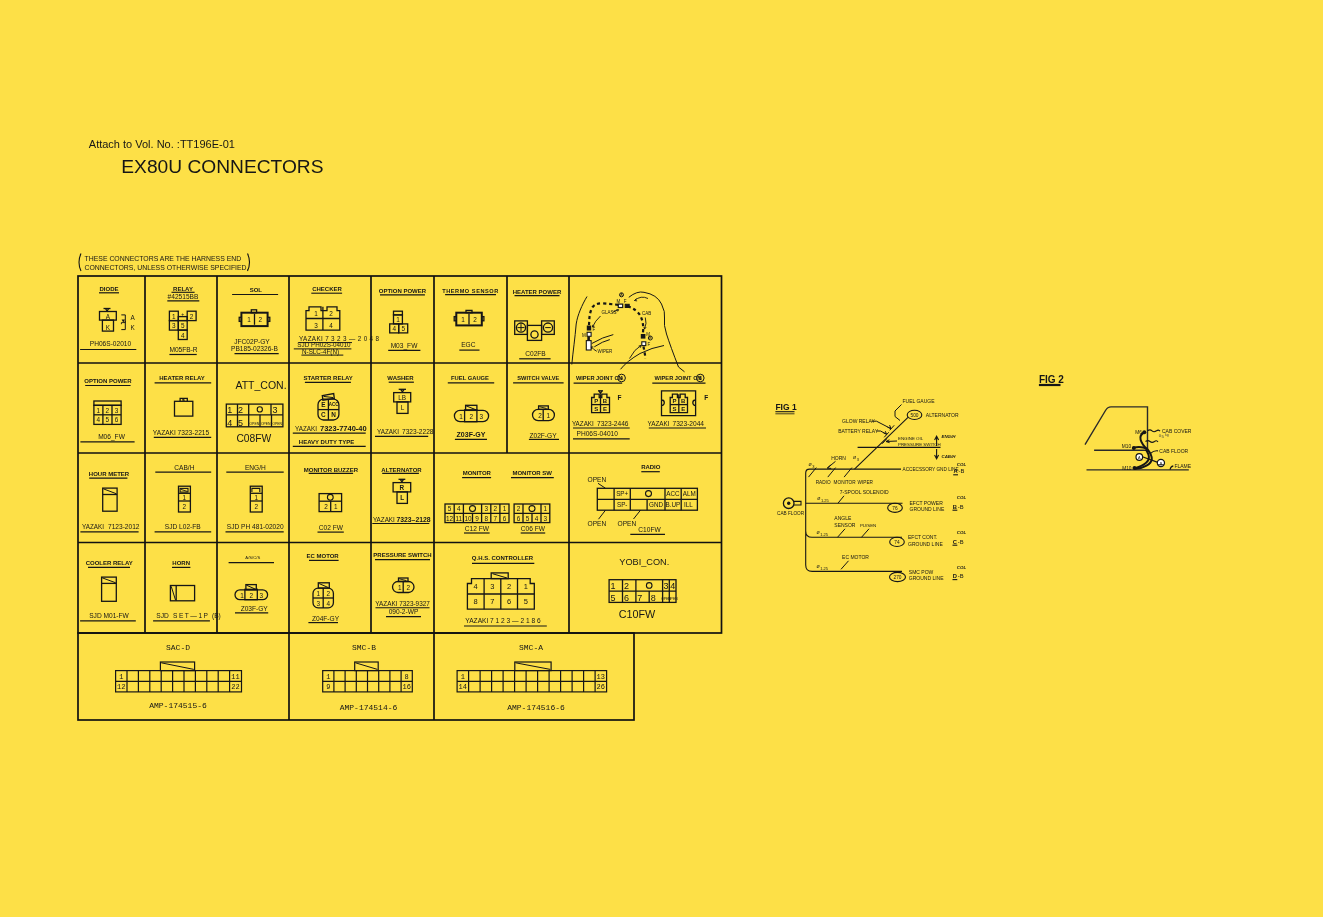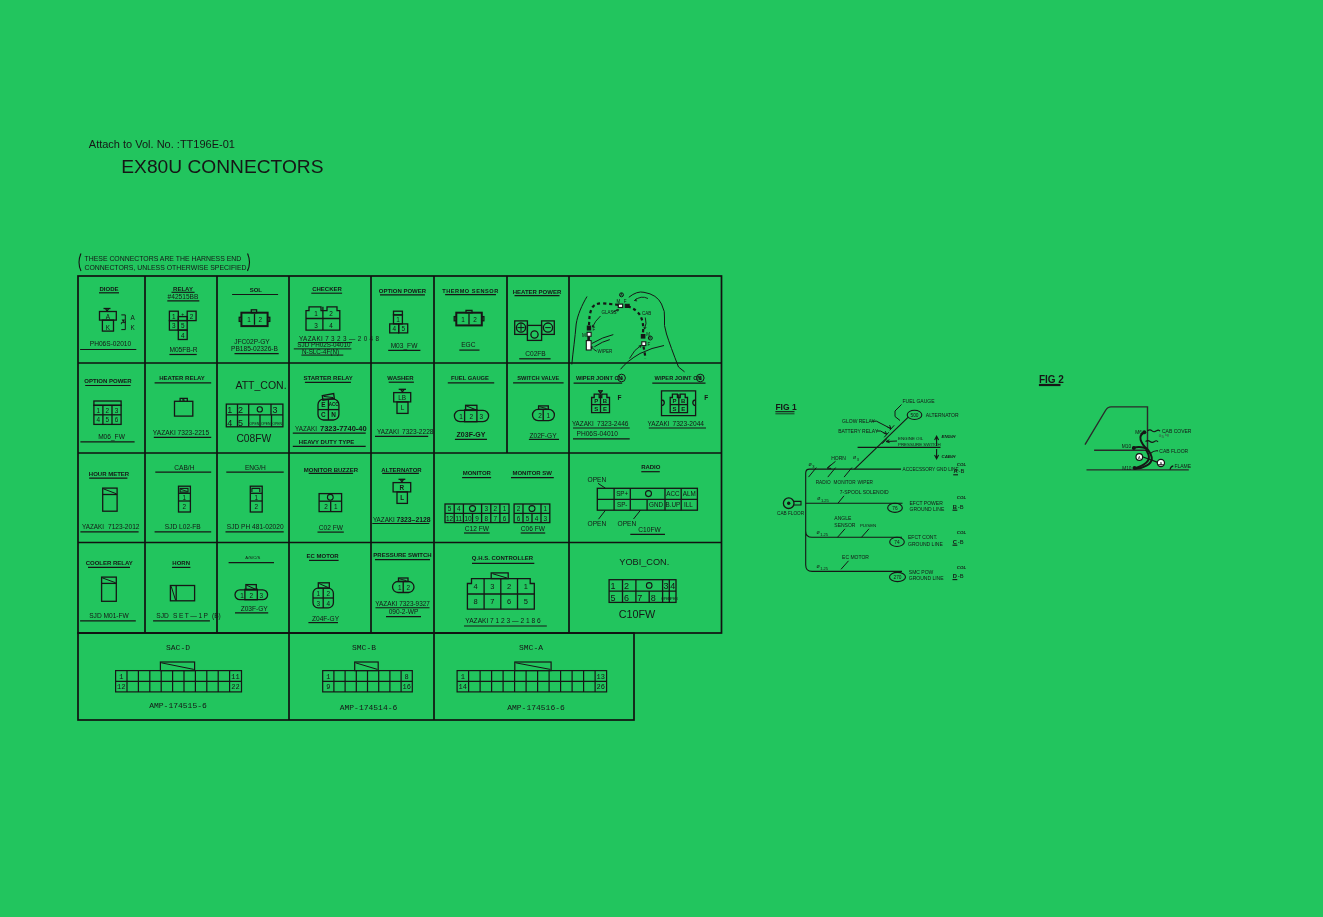--- a/index.html
+++ b/index.html
@@ -1,16 +1,16 @@
 <!DOCTYPE html>
 <html><head>
 <meta charset="utf-8">
 <style>
 html,body{margin:0;padding:0;background:#ffffff;}
-#page{position:relative;width:1323px;height:917px;background:#22c55e;overflow:hidden;}
+#page{position:relative;width:1323px;height:917px;background:#fde047;overflow:hidden;}
 svg{position:absolute;left:0;top:0;}
 text{fill:#161616;font-family:"Liberation Sans",sans-serif;}
 .t7n{font-size:6.6px;}
 .t65{font-size:6px;font-weight:bold;}
 .num{font-size:6.4px;}
 </style>
 </head>
 <body>
 <div id="page">
 <svg width="1323" height="917" viewBox="0 0 1323 917">

